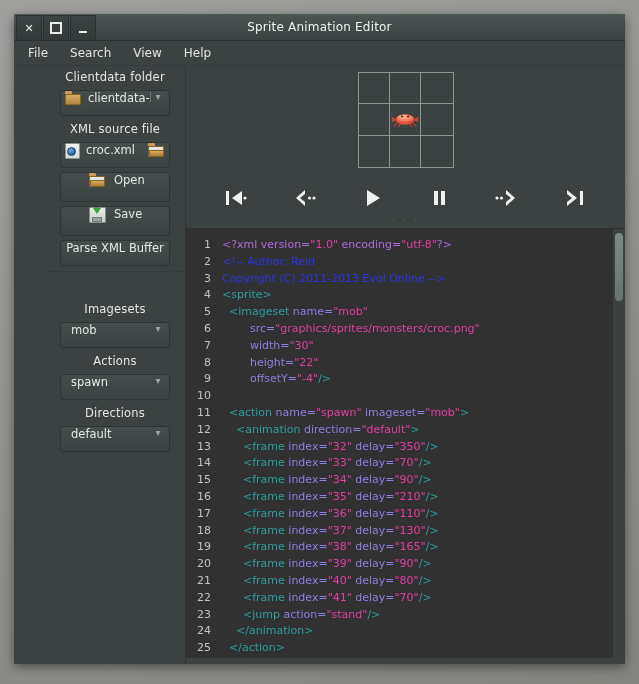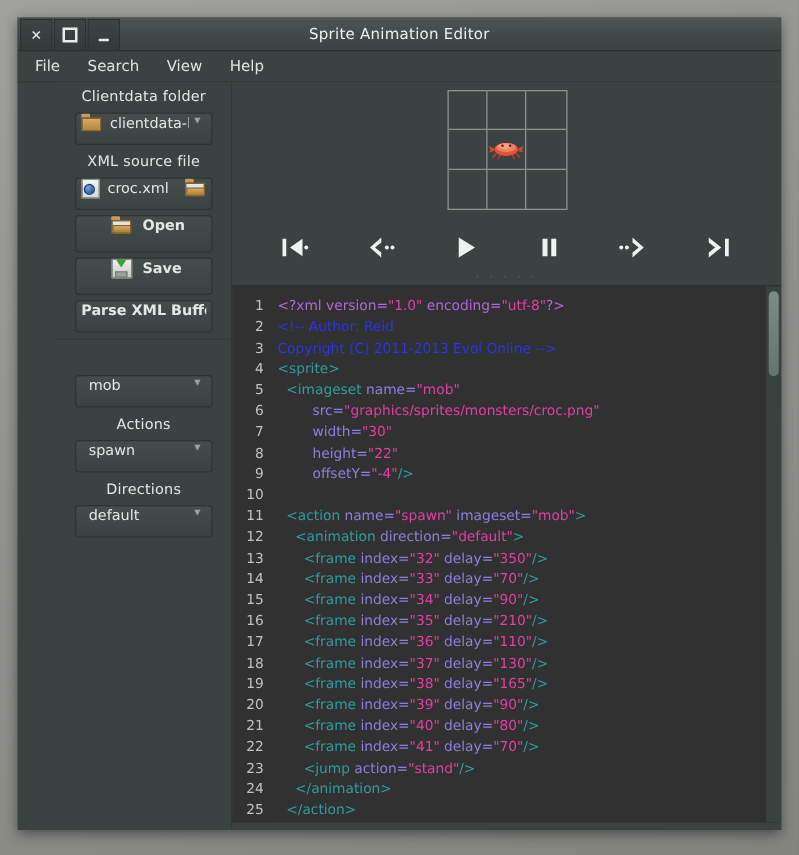--- a/index.html
+++ b/index.html
@@ -90,21 +90,21 @@
     border: 1px solid #2e3433;
     border-radius: 3px;
     display: flex; 
     color: #e3e8e7; font-size: 11.5px;
     cursor: pointer;
     box-sizing: border-box;
     padding: 0 4px;
   }
   .s-box.tall { height: 30px; }
   .s-box .txt { flex: 1; padding-left: 6px; overflow: hidden; white-space: nowrap; }
-  .s-box.center .txt { text-align: center; padding-left: 0; font-weight: bold; }
+  .s-box.center .txt { text-align: center; padding-left: 0; }
   .chev {
     width: 14px; text-align: center; color: #9aa5a3; font-size: 10px;
   }
   .spacer-lg { height: 26px; }
   .divider { height:1px; background:#343b3a; margin: 3px 0 0 0;}
   #sidebar-fill { flex: 1; }
 
   
   .ico { width: 17px; height: 15px; position: relative; flex: none; }
   .folder-tab {
@@ -341,20 +341,21 @@
         <div class="txt" style="flex:none;padding-left:8px">Save</div>
       </div>
 
       <div class="s-box center">
         <div class="txt">Parse XML Buffer</div>
       </div>
 
       <div class="divider"></div>
       <div class="spacer-lg"></div>
 
+      <div class="s-label">Imagesets</div>
       <div class="s-box">
         <div class="txt">mob</div>
         <div class="chev">▾</div>
       </div>
 
       <div class="s-label">Actions</div>
       <div class="s-box">
         <div class="txt">spawn</div>
         <div class="chev">▾</div>
       </div>

